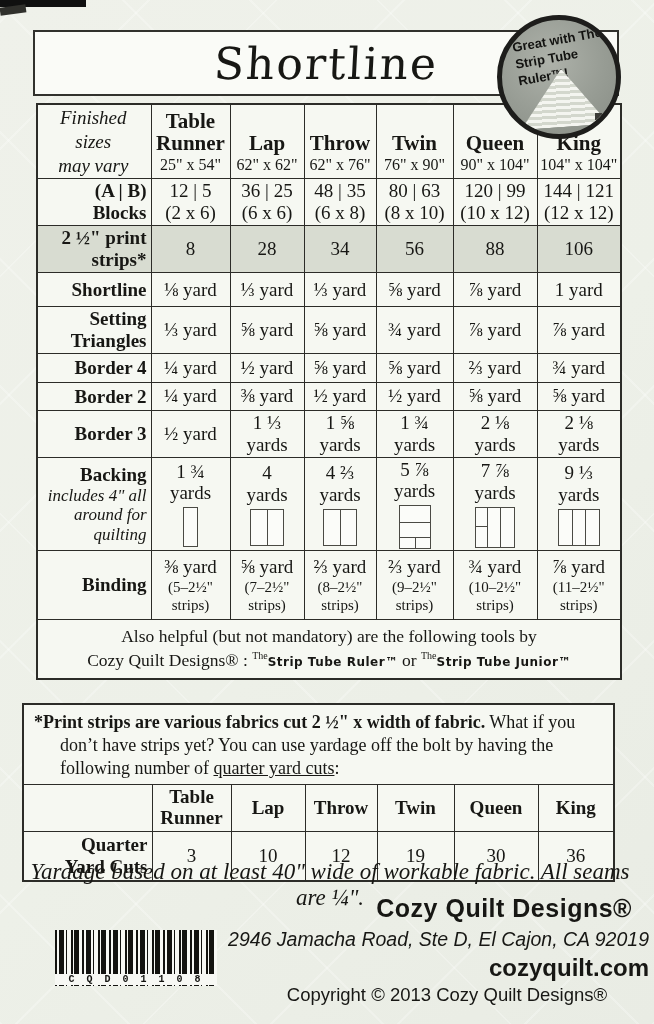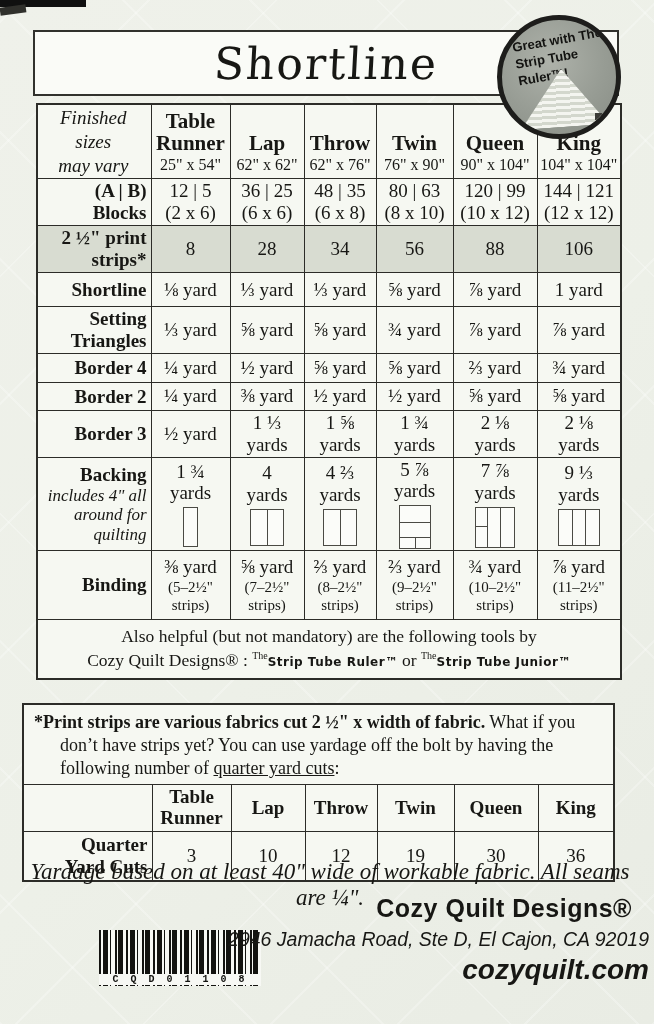--- a/index.html
+++ b/index.html
@@ -113,23 +113,23 @@
   .quarter-table tr:last-child td{ border-bottom:none; }
   .qhead{ font-weight:bold; font-size:20px; line-height:1.1; height:47px; }
   .qrow td{ height:48px; }
   .yardage-note{ position:absolute; left:30px; top:859px; width:600px; text-align:center; font-style:italic; font-size:23px; font-family:Liberation Serif, serif; }
 
   
   .footer{ position:absolute; left:0; top:888px; width:654px; height:136px; font-family:"Liberation Sans", sans-serif; }
   .company{ position:absolute; right:22px; top:6px; font-size:25px; font-weight:bold; letter-spacing:0.5px; }
   .address{ position:absolute; right:5px; top:40px; font-size:19.5px;font-style:italic; }
   .phone{ position:absolute; left:250px; top:68px; font-size:19.5px; }
-  .website{ position:absolute; right:5px; top:66px; font-size:28px; font-weight:bold;font-style:italic; }
+  .website{ position:absolute; right:5px; top:66px; font-size:24px; font-weight:bold; }
   .copyright{ position:absolute; right:12px; top:96px; width:390px; text-align:center; font-size:18.5px; }
-  .barcode{ position:absolute; left:55px; top:42px; width:162px; height:56px; background:#f7f8f4;margin-left:44px; }
+  .barcode{ position:absolute; left:55px; top:42px; width:162px; height:56px; background:#f7f8f4; }
   .bars{
     position:absolute; inset:0;
     background-image:repeating-linear-gradient(90deg,
       #131310 0 2px, transparent 2px 4px,
       #131310 4px 9px, transparent 9px 11px,
       #131310 11px 12px, transparent 12px 16px,
       #131310 16px 18px, transparent 18px 19px,
       #131310 19px 24px, transparent 24px 27px);
   }
   .bc-label{
@@ -458,14 +458,15 @@
   <div class="yardage-note">Yardage based on at least 40" wide of workable fabric.  All seams are ¼".</div>
 
   <div class="footer">
     <div class="barcode">
       <div class="bars"></div>
       <div class="bc-label">C Q D 0 1 1 0 8</div>
     </div>
     <div class="company">Cozy Quilt Designs®</div>
     <div class="address">2946 Jamacha Road, Ste D, El Cajon, CA 92019</div>
     <div class="website">cozyquilt.com</div>
+    <div class="copyright">Copyright © 2013 Cozy Quilt Designs®</div>
   </div>
 </div>
 
 </body></html>

